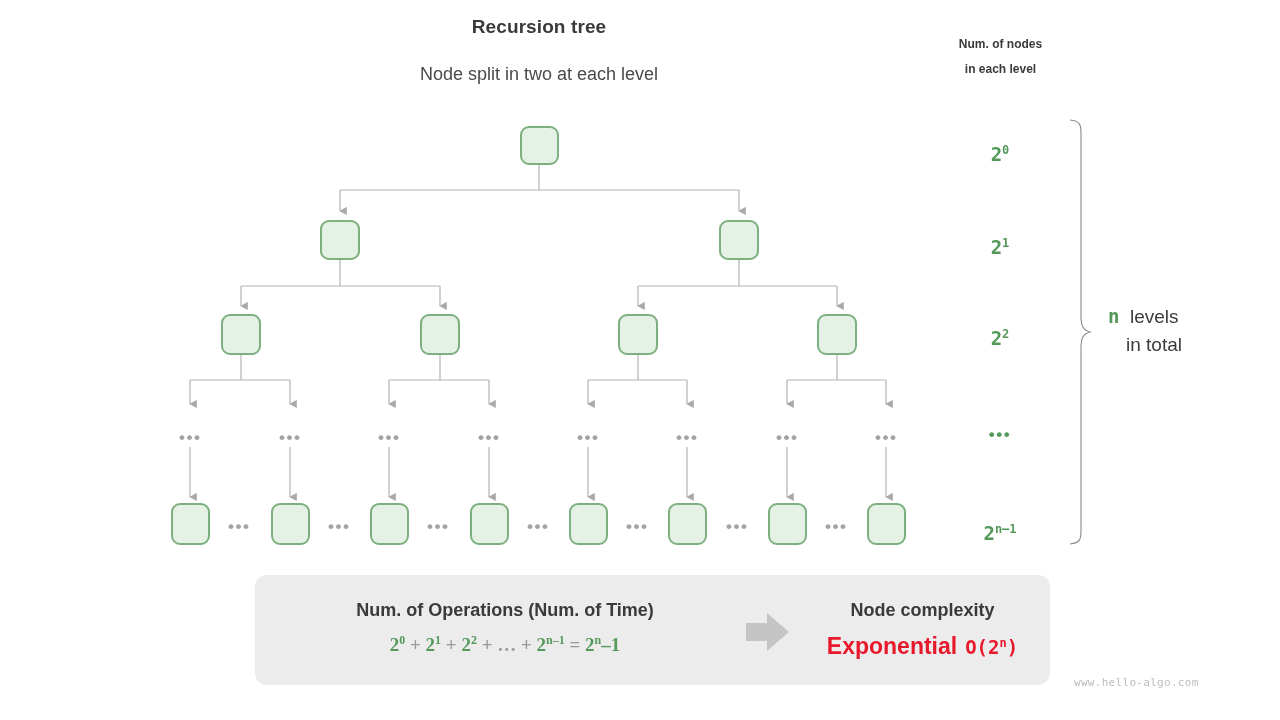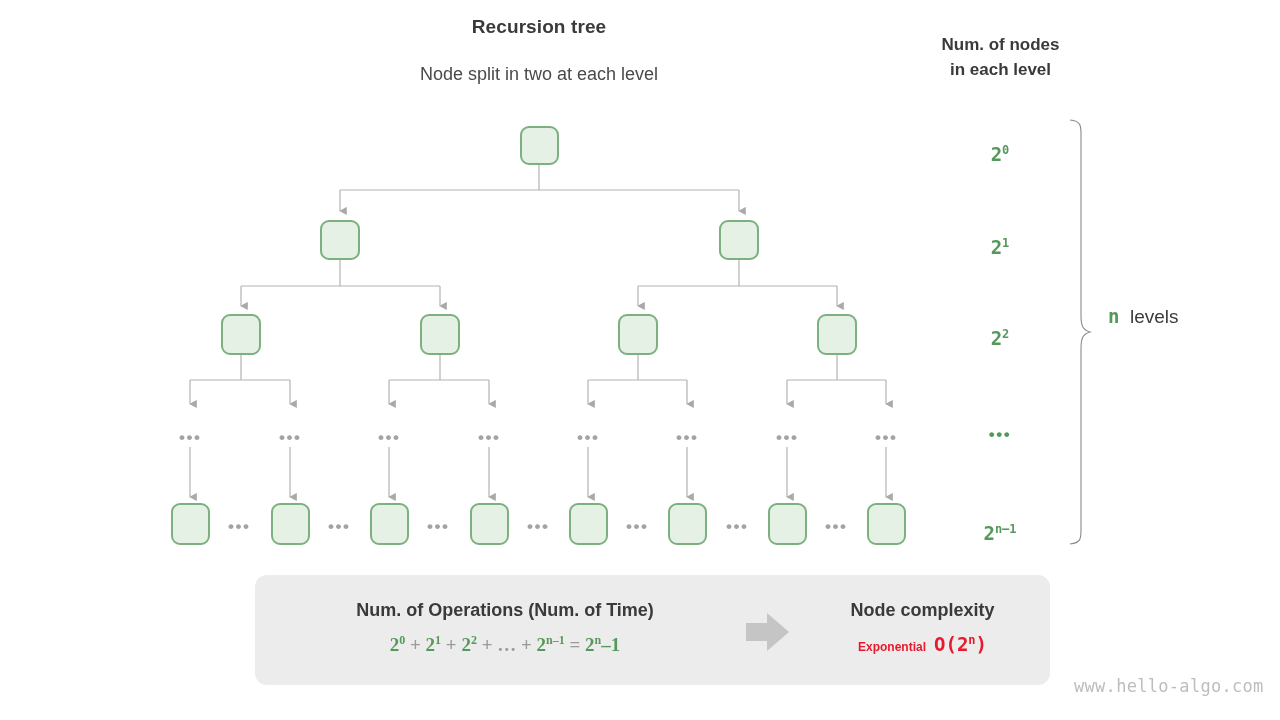--- a/index.html
+++ b/index.html
@@ -15,21 +15,21 @@
   .title{
     left:0;top:16px;width:1078px;text-align:center;
     font-size:19px;font-weight:bold;color:#3a3a3a;letter-spacing:.1px;
   }
   .subtitle{
     left:0;top:64px;width:1078px;text-align:center;
     font-size:18px;font-weight:normal;color:#4a4a4a;
   }
   .col-head{
     left:898px;top:32px;width:205px;text-align:center;
-    font-size:17px;font-weight:bold;color:#3a3a3a;line-height:25px;
+    font-size:12px;font-weight:bold;color:#3a3a3a;line-height:25px;
   }
 
   
   .node{
     box-sizing:border-box;
     background:#e5f1e5;border:2px solid #7cb07f;border-radius:9px;
   }
   .dots{
     font-size:17px;font-weight:bold;color:#a3a3a3;letter-spacing:1.6px;
     line-height:1;white-space:nowrap;
@@ -67,33 +67,33 @@
     font-size:18px;font-weight:bold;color:#3a3a3a;white-space:nowrap;
   }
   .formula{
     margin-top:12px;
     font-family:Liberation Serif, serif;
     font-size:19px;font-weight:bold;color:#55995a;white-space:nowrap;
   }
   .formula .op{color:#9a9a9a;font-weight:bold;}
   .formula sup{font-size:12px;vertical-align:super;}
   .cplx{margin-top:12px;white-space:nowrap;color:#e8192c;}
-  .cplx .word{font-size:12px;font-weight:bold;}
+  .cplx .word{font-size:23px;font-weight:bold;}
   .cplx .big-o{
     font-family:"DejaVu Sans Mono","Liberation Mono",monospace;
     font-size:19px;font-weight:bold;margin-left:8px;
   }
   .cplx .big-o sup{font-size:12px;vertical-align:super;}
   .block-arrow{left:745px;top:612px;}
 
   
   .watermark{
     left:1074px;top:676px;
     font-family:"DejaVu Sans Mono","Liberation Mono",monospace;
-    font-size:17px;color:#bdbdbd;letter-spacing:.3px;
+    font-size:11px;color:#bdbdbd;letter-spacing:.3px;
   }
   .brace{left:1068px;top:118px;}
 </style>
 </head>
 <body>
 
 <div class="stage">
 
   <div class="abs title">Recursion tree</div>
   <div class="abs subtitle">Node split in two at each level</div>
@@ -208,20 +208,21 @@
   </div>
 
   <svg class="abs brace" width="30" height="430">
     <path d="M2,2 C13,3 13,8 13,16 L13,198 C13,208 15,212 22,214
              C15,216 13,220 13,230 L13,412 C13,420 13,425 2,426" fill="none" stroke="#8a8a8a" stroke-width="1.1"></path>
   </svg>
 
   <div class="abs total-label">
     <span class="nvar">n</span>&nbsp;
     <span>levels</span>
+    <span class="l2">in total</span>
   </div>
 
   <div class="abs summary"></div>
 
   <div class="abs sum-left">
     <div class="sum-head">Num. of Operations (Num. of Time)</div>
     <div class="formula">
       <span>2</span><sup>0</sup>
       <span class="op">+</span>
       <span>2</span><sup>1</sup>

